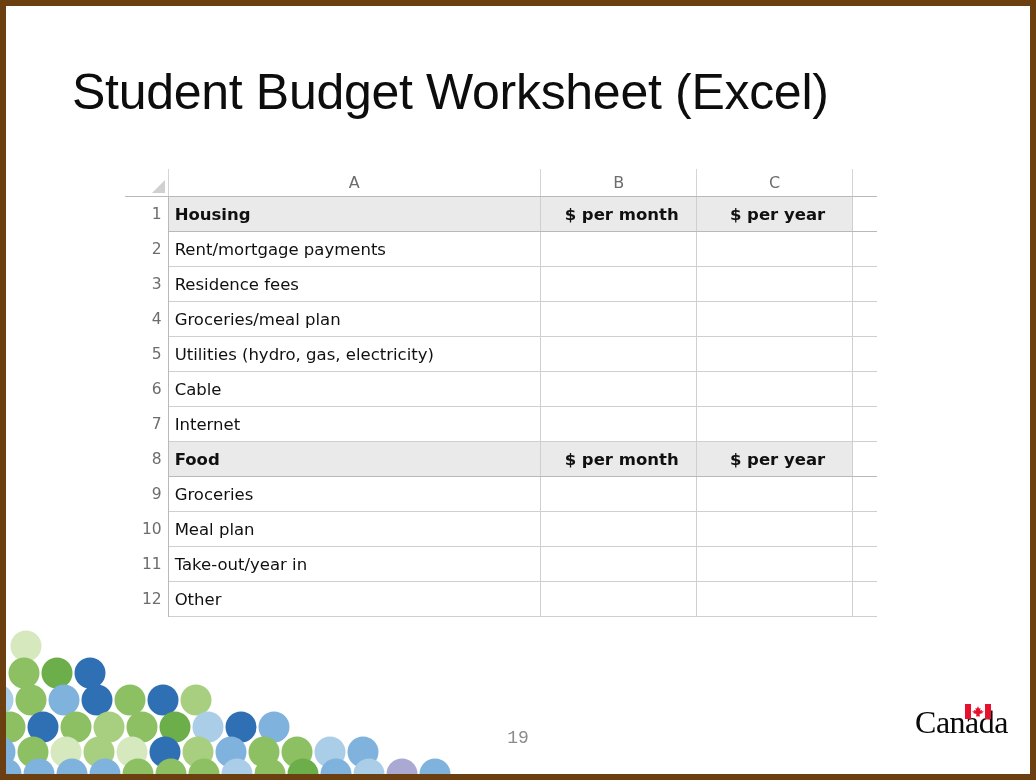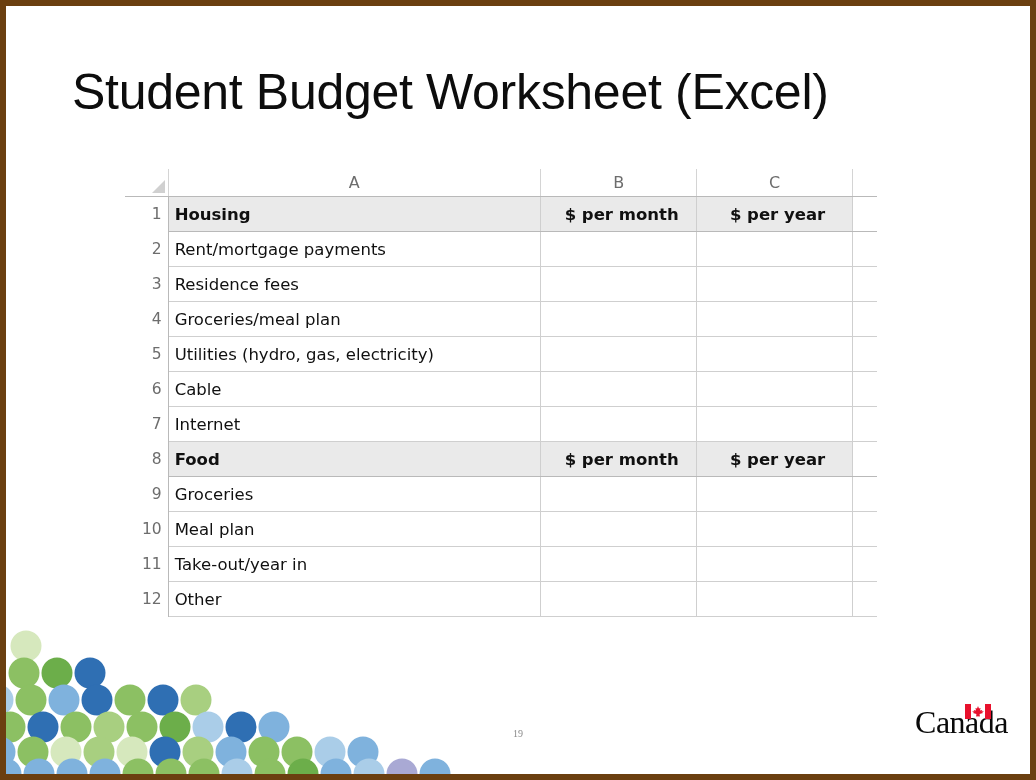--- a/index.html
+++ b/index.html
@@ -164,22 +164,22 @@
     pointer-events: none;
   }
 
   
   #pagenum {
     position: absolute;
     left: 0;
     right: 0;
     top: 722px;
     text-align: center;
-    font-family: Liberation Serif, serif;
-    font-size: 10px;
+    font-family: Liberation Mono, monospace;
+    font-size: 18px;
     color: #8a8a8a;
   }
 
   
   #wordmark {
     position: absolute;
     right: 22px;
     bottom: 22px;
     height: 46px;
   }

